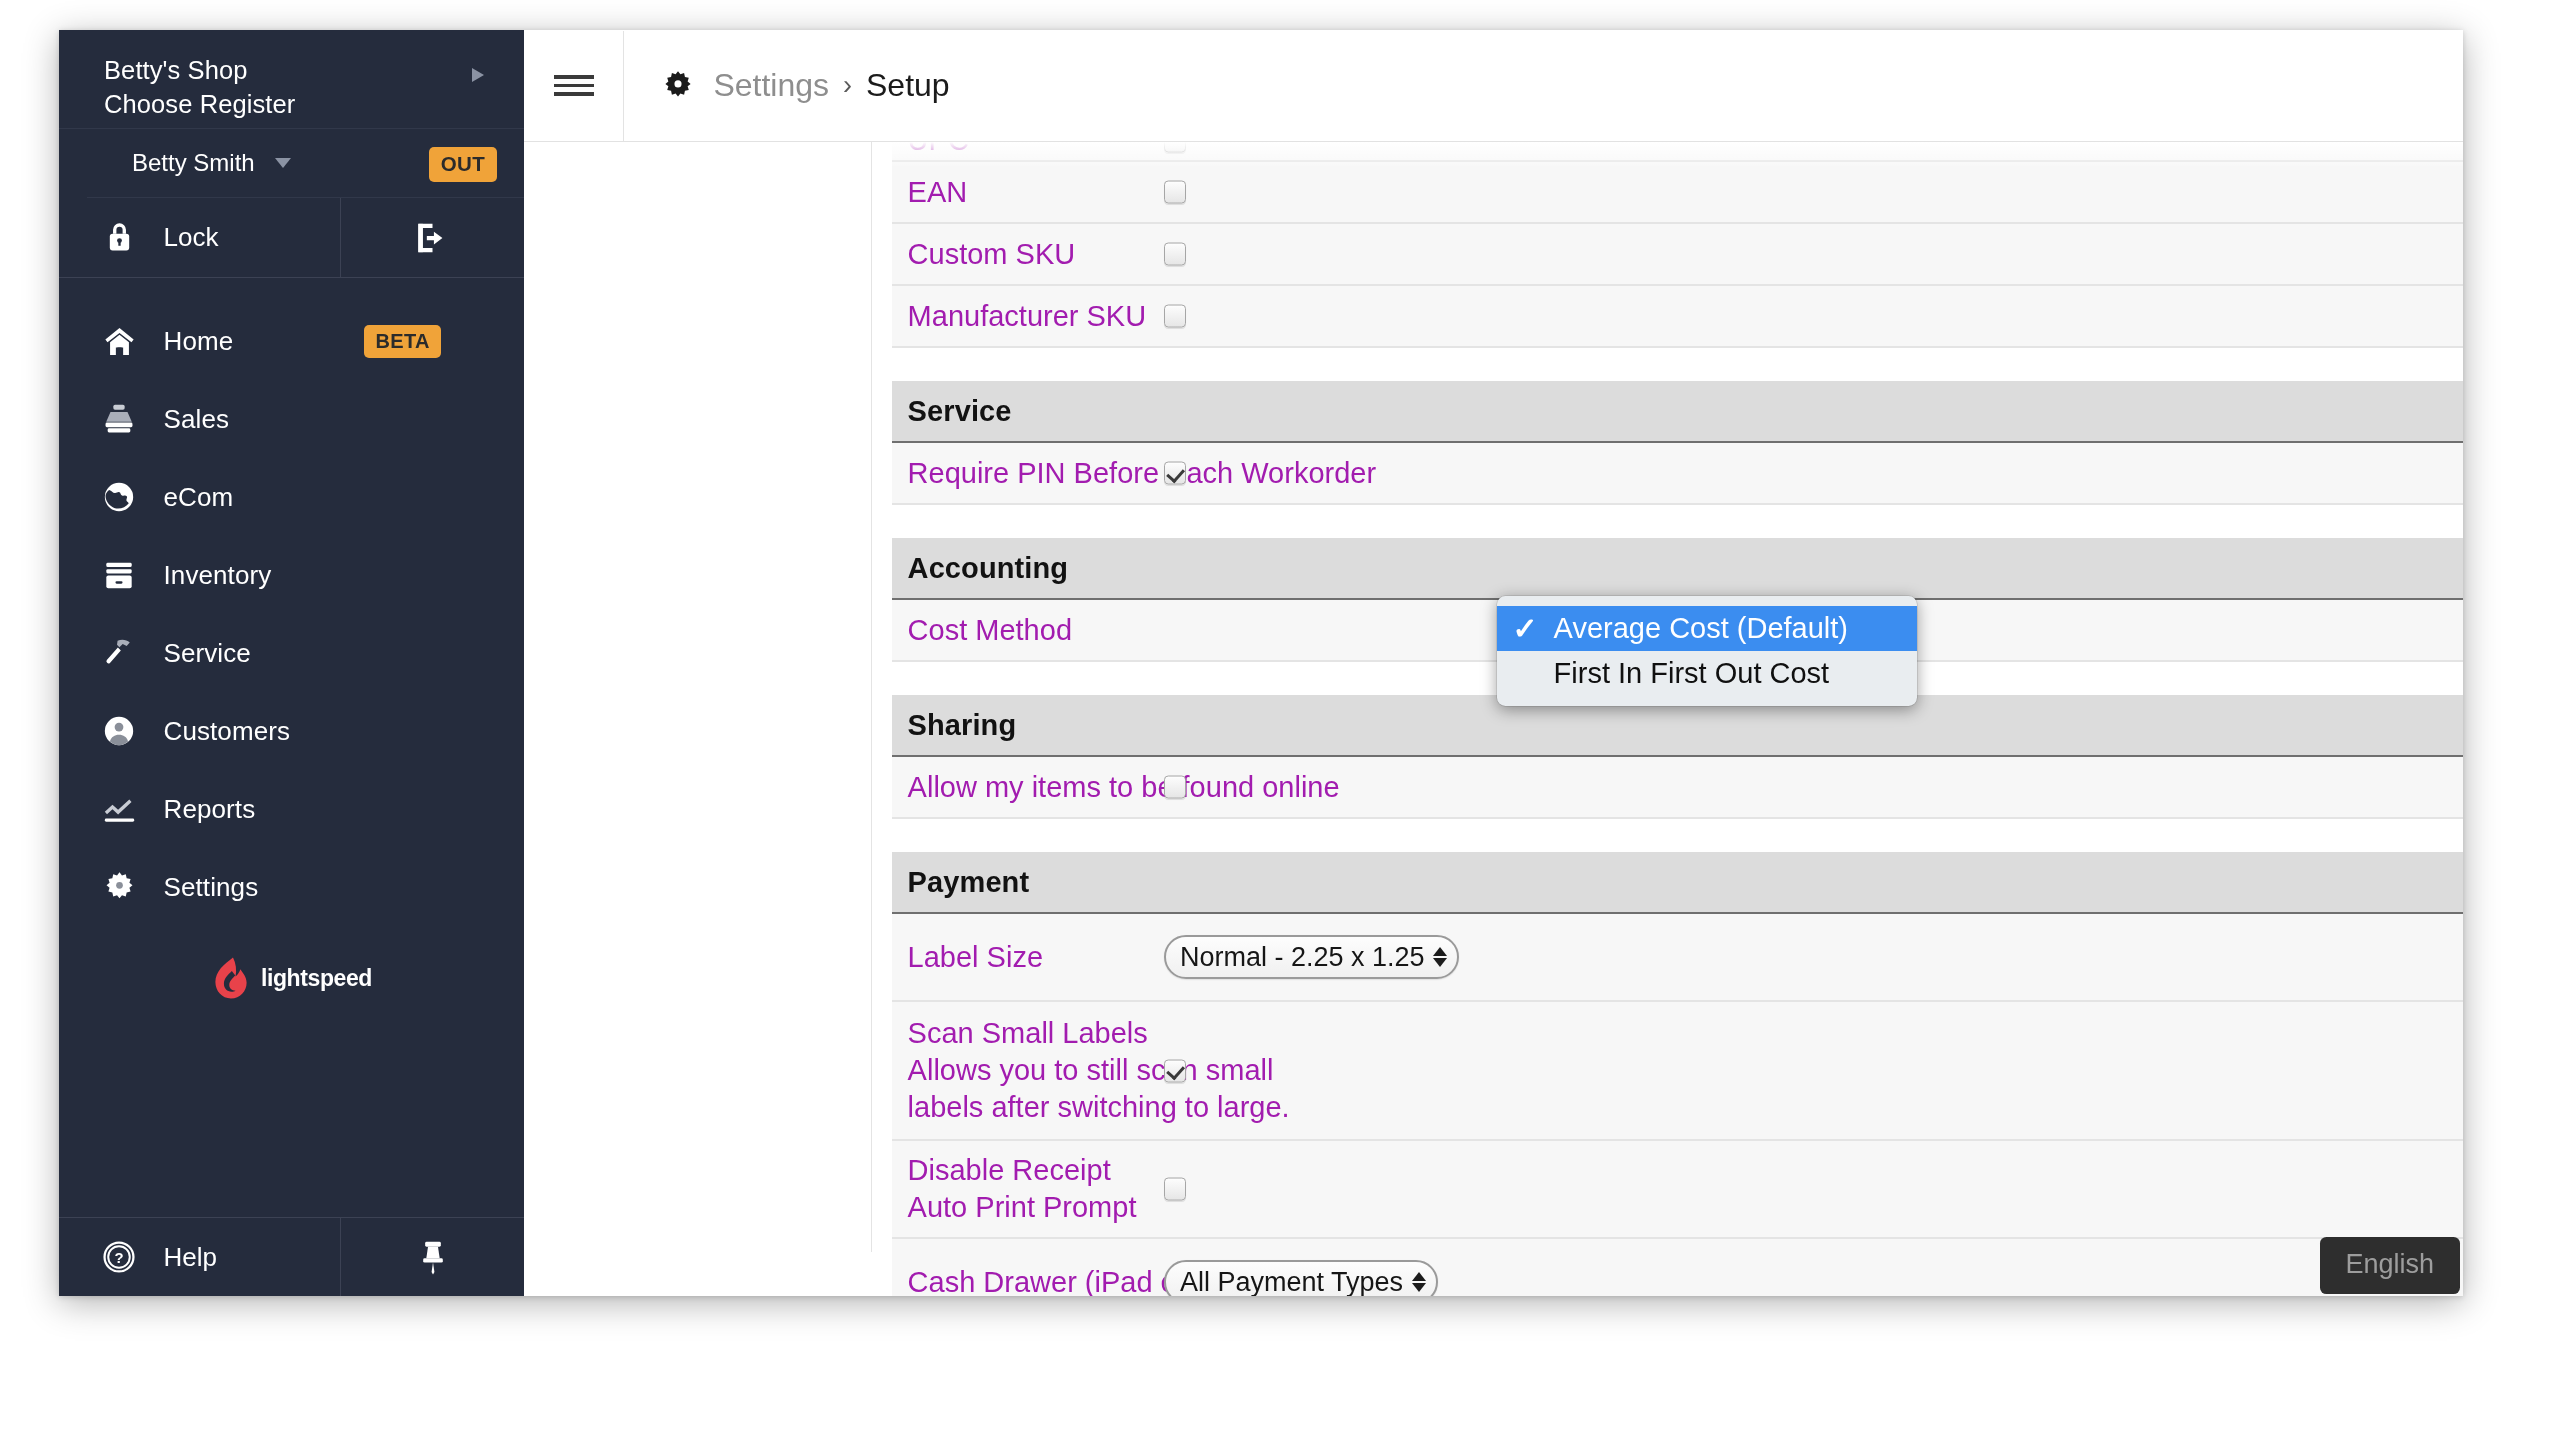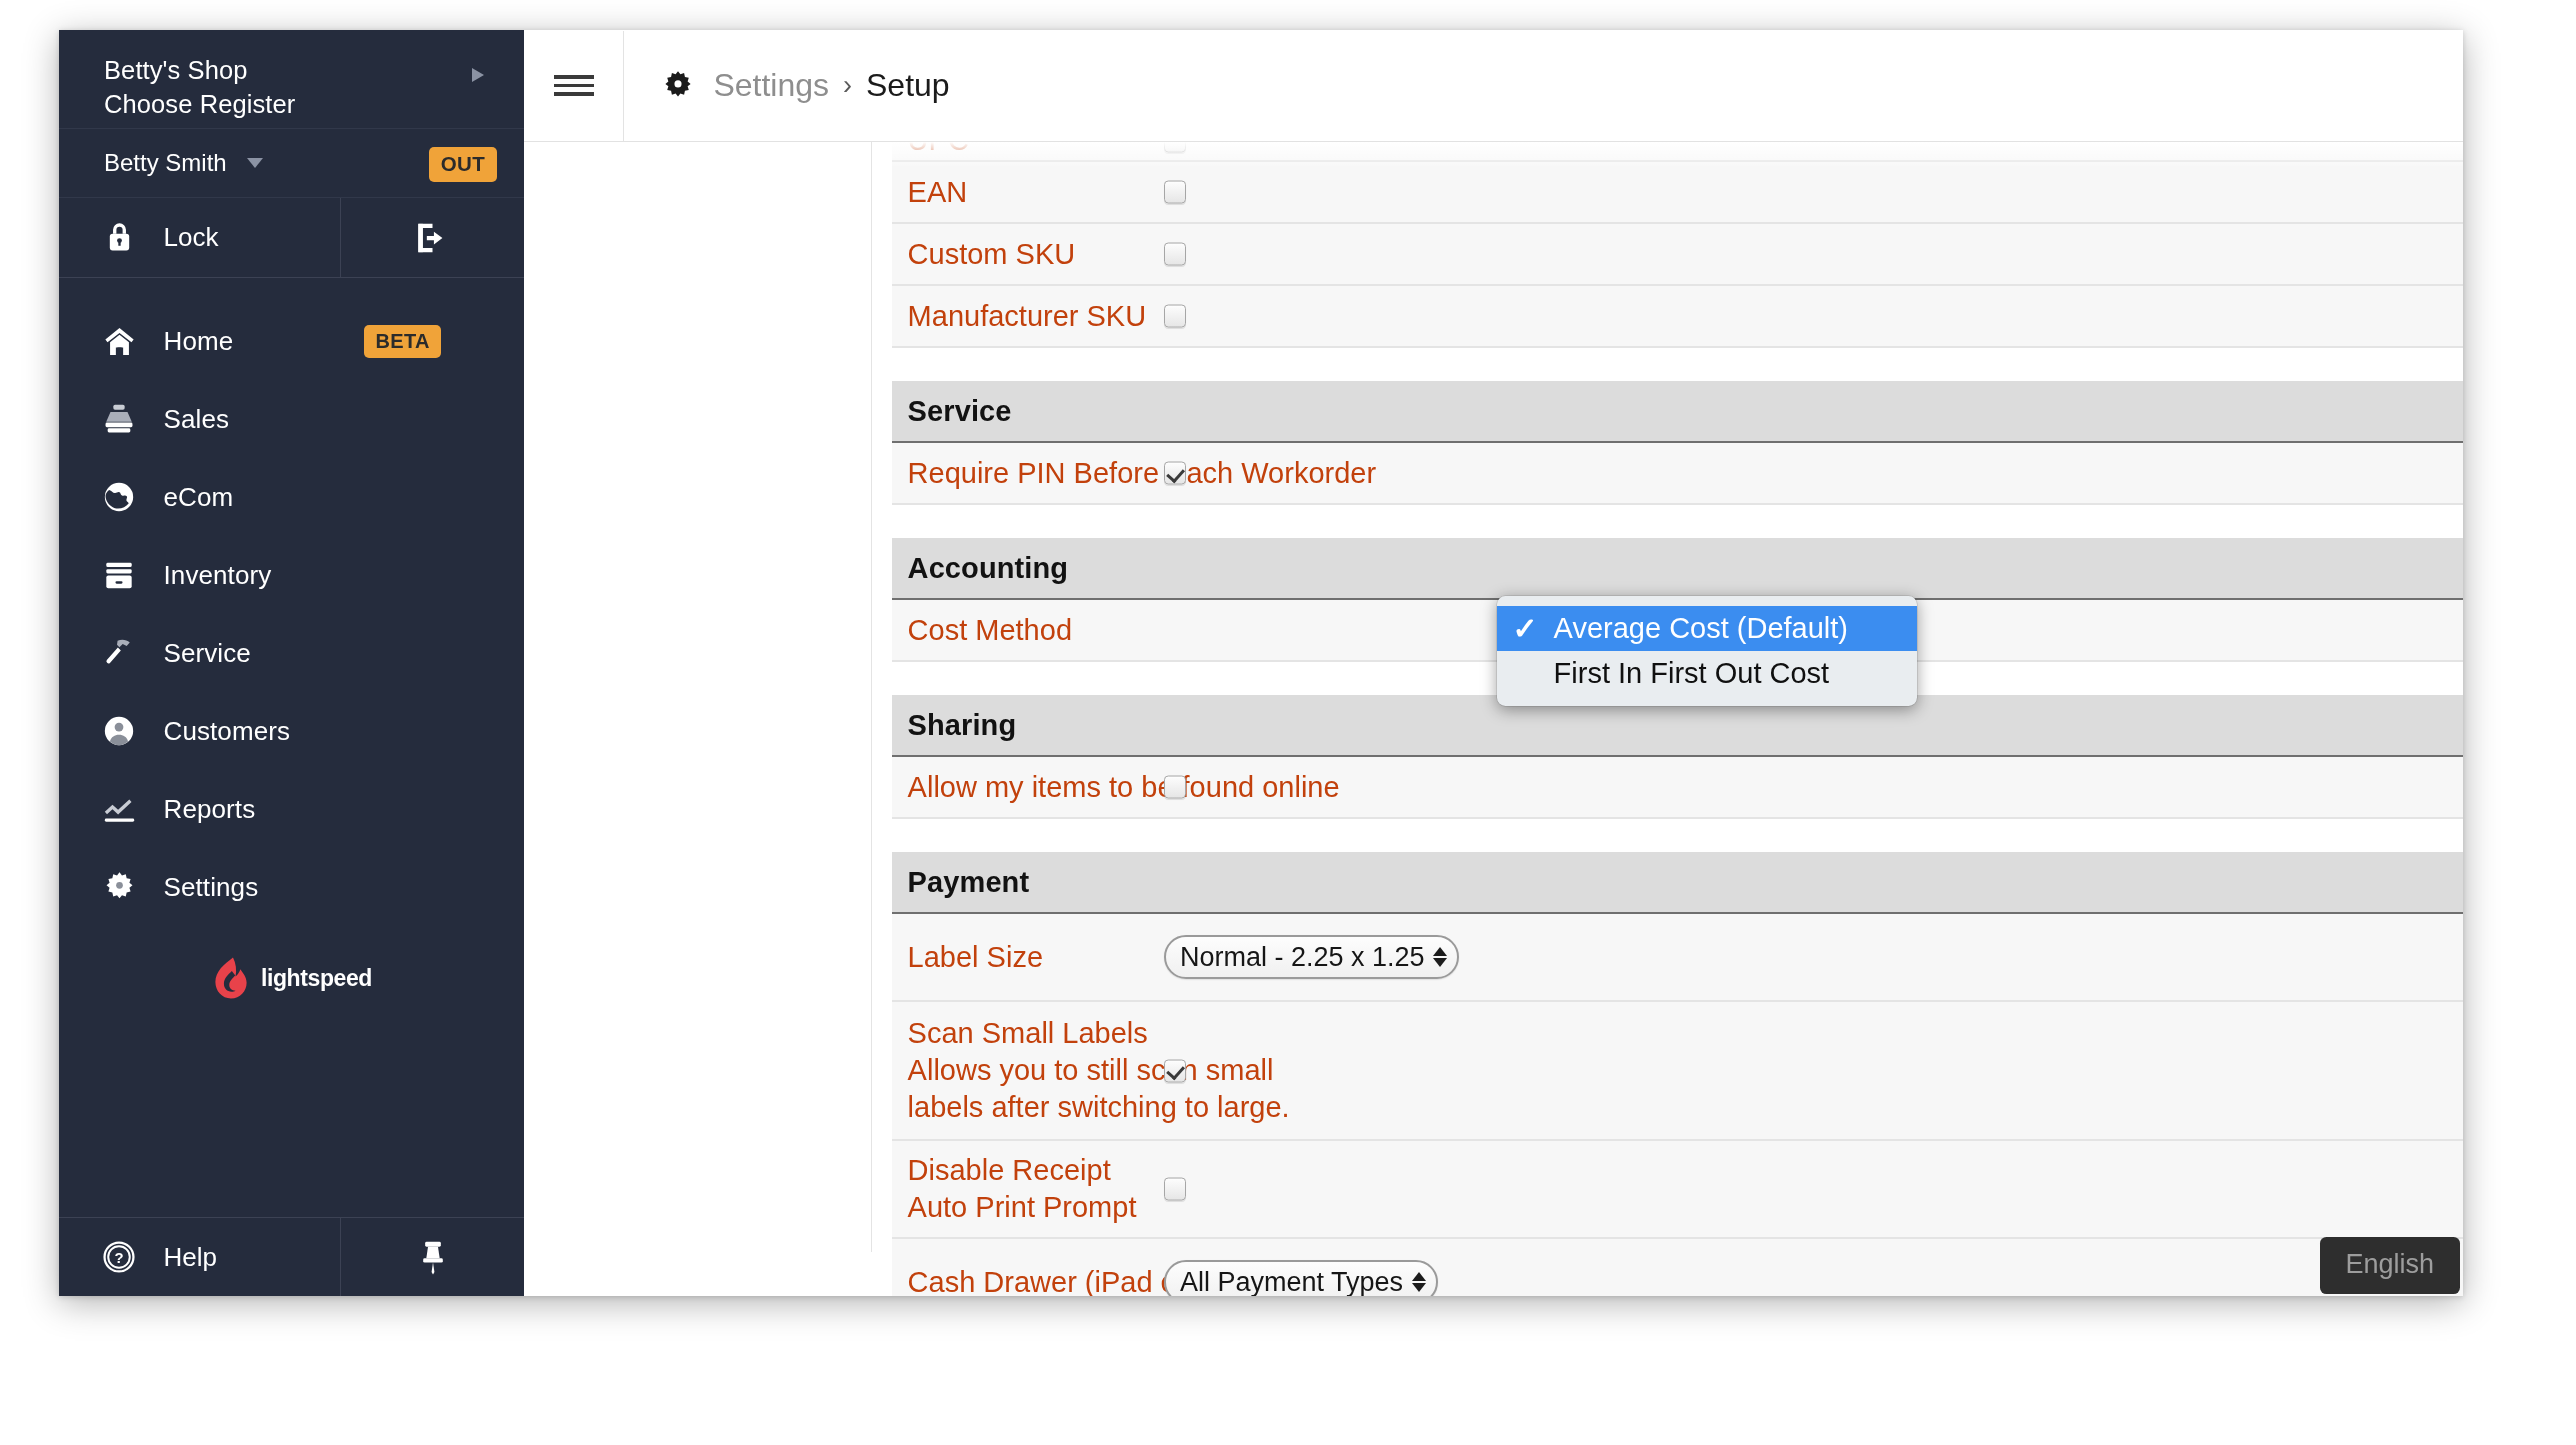--- a/index.html
+++ b/index.html
@@ -54,20 +54,21 @@
     border-top: 7.8px solid transparent;
     border-bottom: 7.8px solid transparent;
   }
 
   .user-block {
     position: relative;
     height: 69px;
     border-bottom: 1.4px solid #31384a;
     display: flex; align-items: center;
     padding-left: 45px;
+    margin-left: 28px;
   }
   .user-name {
     font-size: 24px; color: #ffffff; font-weight: 500;
   }
   .user-caret {
     margin-left: 20px;
     width: 0; height: 0;
     border-top: 10px solid #8b93a4;
     border-left: 8.5px solid transparent;
     border-right: 8.5px solid transparent;
@@ -225,21 +226,21 @@
     position: relative;
     min-height: 62px;
     background: #f7f7f7;
     border-bottom: 2.1px solid #e4e4e4;
     display: flex; align-items: center;
     padding-left: 15.6px;
   }
   .row.tall { min-height: 139px; align-items: center; }
   .row.tall2 { min-height: 88px; align-items: center; }
   .row-label {
-    font-size: 29px; color: #c2410c; font-weight: 400;
+    font-size: 29px; color: #a21caf; font-weight: 400;
     line-height: 37px;
   }
   .row-label .sub { display: block; }
 
   .ctrl {
     position: absolute;
     left: 272px; top: 50%;
     transform: translateY(-50%);
     display: flex; align-items: center;
   }

